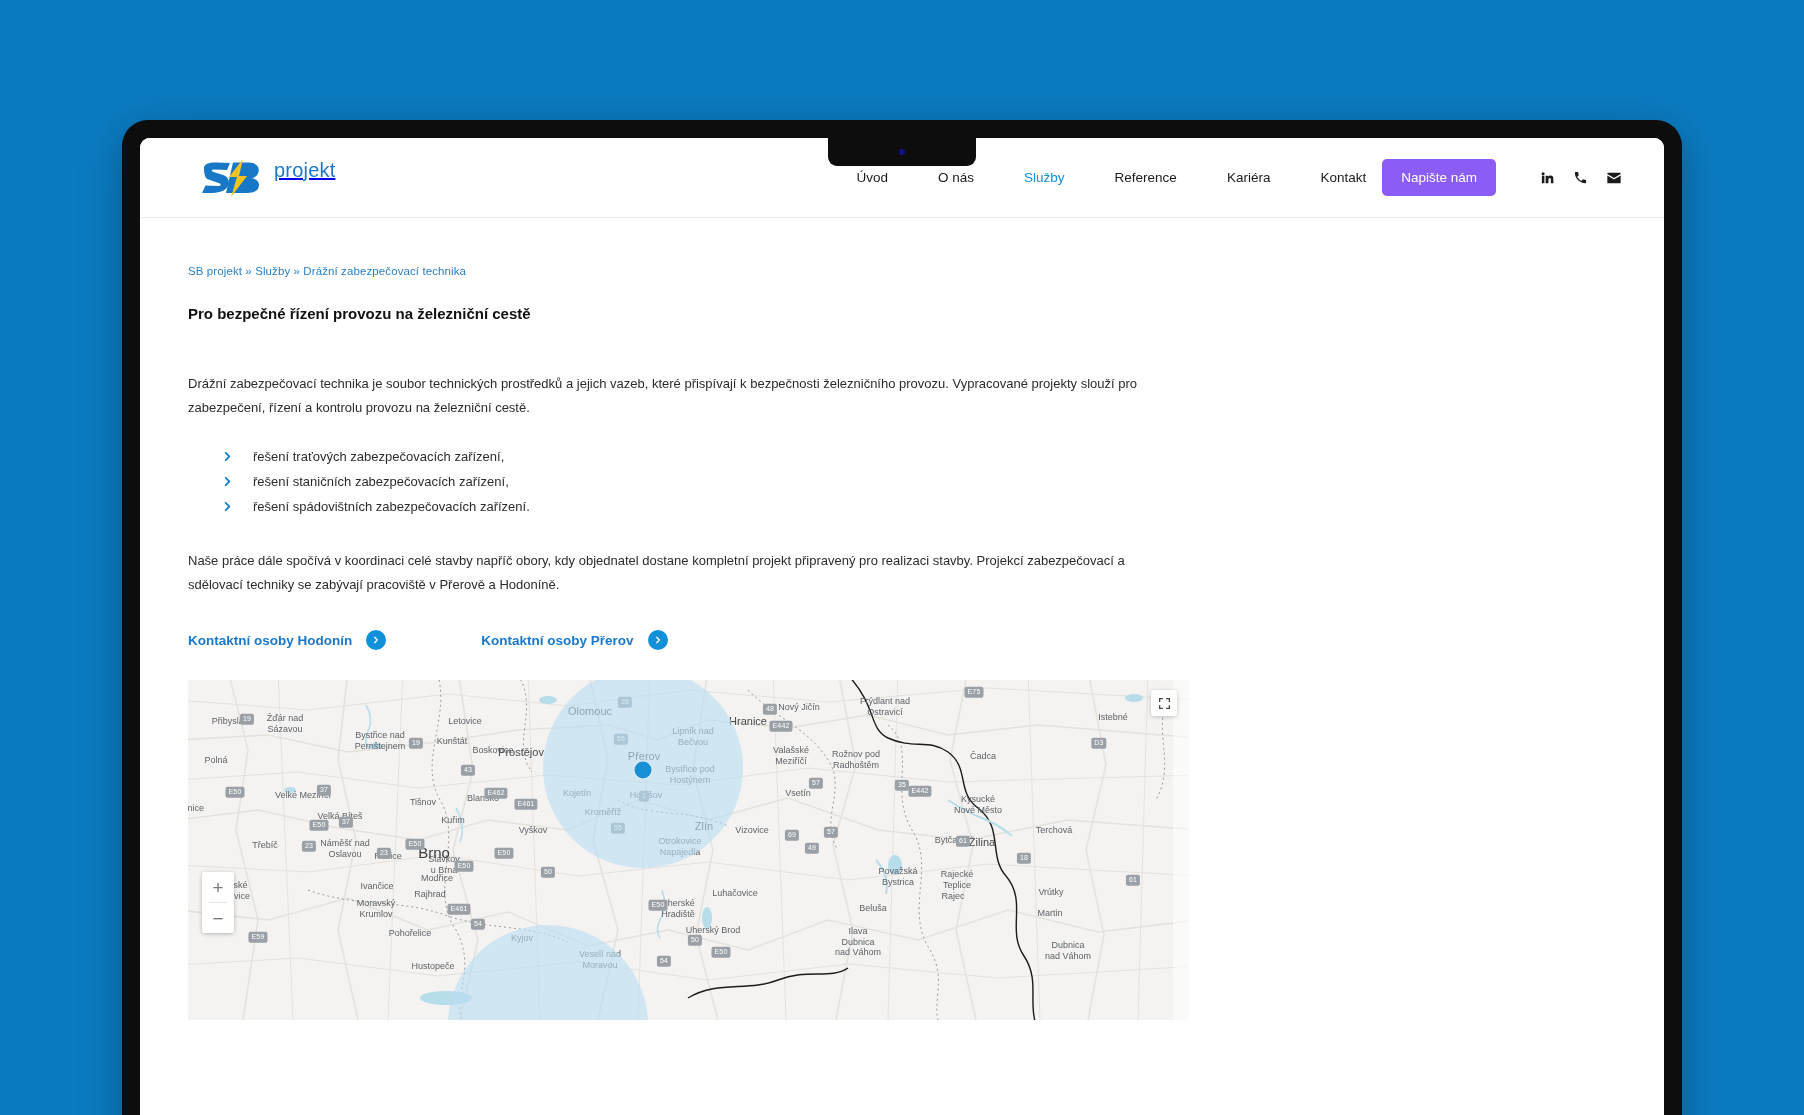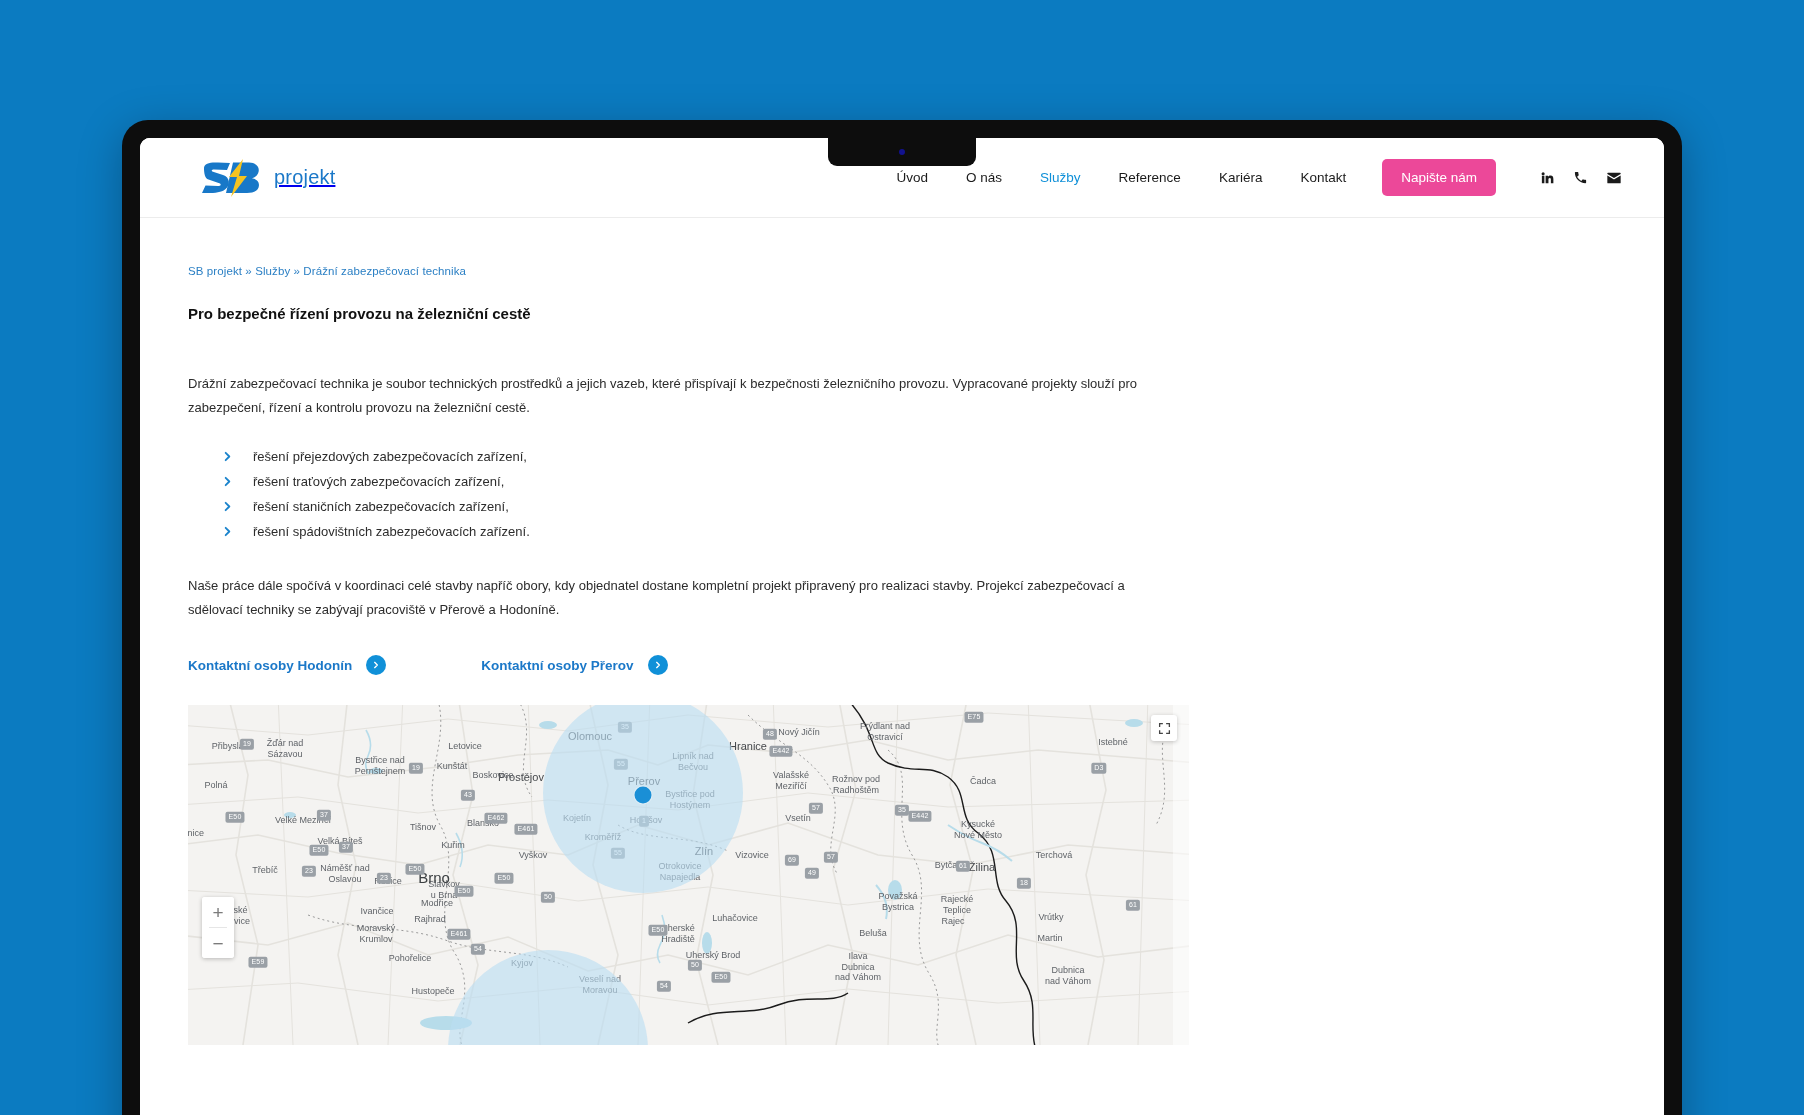--- a/index.html
+++ b/index.html
@@ -71,49 +71,48 @@
   .site-header {
     height: 80px;
     display: flex;
     align-items: center;
     padding: 0 42px 0 48px;
     border-bottom: 1px solid #ececec;
     background: #fff;
   }
   .logo {
     display: flex;
-    align-items: center;
     gap: 6px;
     margin-right: auto;
     margin-left: 8px;
   }
   .logo-mark { display:block; }
   .logo-word {
     font-size: 20px;
     color: #1b78c8;
     letter-spacing: .2px;
     font-weight: 500;
   }
 
   .main-nav {
     display: flex;
     align-items: center;
-    gap: 38px;
-    margin-right: 36px;
+    gap: 50px;
+    margin-right: 16px;
   }
   .nav-link {
     font-size: 13.5px;
     color: #1b1b1b;
     text-decoration: none;
     white-space: nowrap;
   }
   .nav-link.is-active { color: #1090d8; }
 
   .cta-button {
-    background: #ec4899;
+    background: #8b5cf6;
     color: #fff;
     font-size: 13.5px;
     border: none;
     border-radius: 5px;
     padding: 11px 19px;
     cursor: pointer;
     white-space: nowrap;
     font-family: inherit;
   }
 
@@ -361,28 +360,20 @@
 
           <div class="breadcrumb">SB projekt » Služby » Drážní zabezpečovací technika</div>
 
 
           <h2 class="subtitle">Pro bezpečné řízení provozu na železniční cestě</h2>
 
           <p class="body-text">Drážní zabezpečovací technika je soubor technických prostředků a jejich vazeb, které přispívají k bezpečnosti železničního provozu. Vypracované projekty slouží pro zabezpečení, řízení a kontrolu provozu na železniční cestě.</p>
 
 
           <ul class="bullets">
-            <li>
-              <span class="chev">
-                <svg width="11" height="11" viewBox="0 0 24 24" fill="none" stroke="currentColor" stroke-width="4" stroke-linecap="round" stroke-linejoin="round">
-                    <path d="M8 4l8 8-8 8"></path>
-                  </svg>
-              </span>
-              <span>řešení přejezdových zabezpečovacích zařízení,</span>
-            </li>
             <li>
               <span class="chev">
                 <svg width="11" height="11" viewBox="0 0 24 24" fill="none" stroke="currentColor" stroke-width="4" stroke-linecap="round" stroke-linejoin="round">
                     <path d="M8 4l8 8-8 8"></path>
                   </svg>
               </span>
               <span>řešení traťových zabezpečovacích zařízení,</span>
             </li>
             <li>
               <span class="chev">

